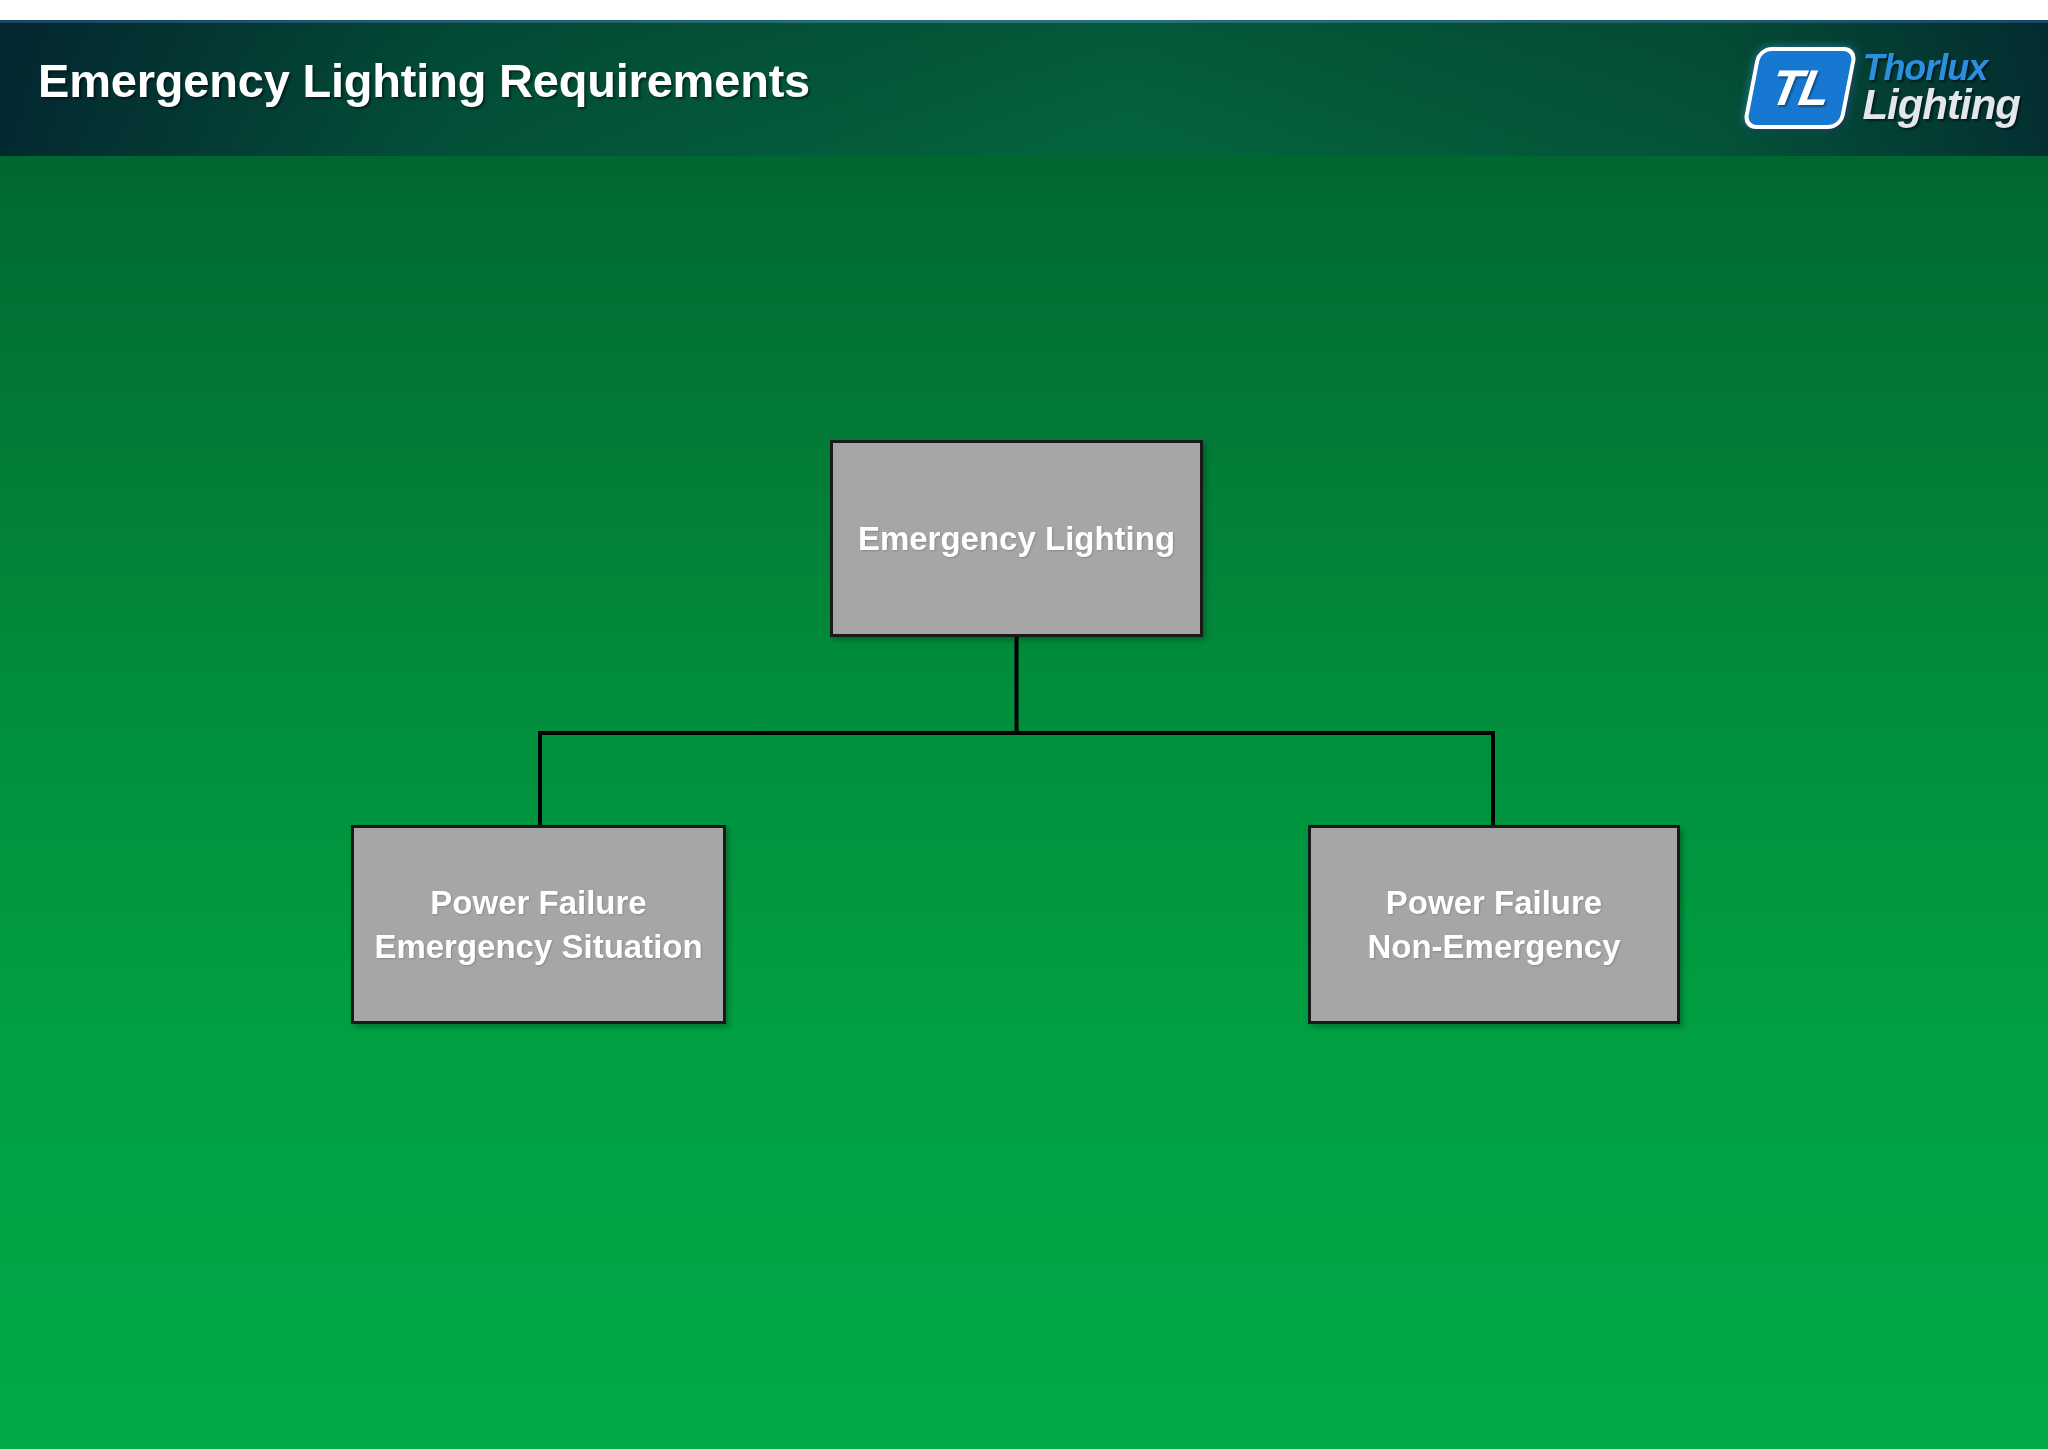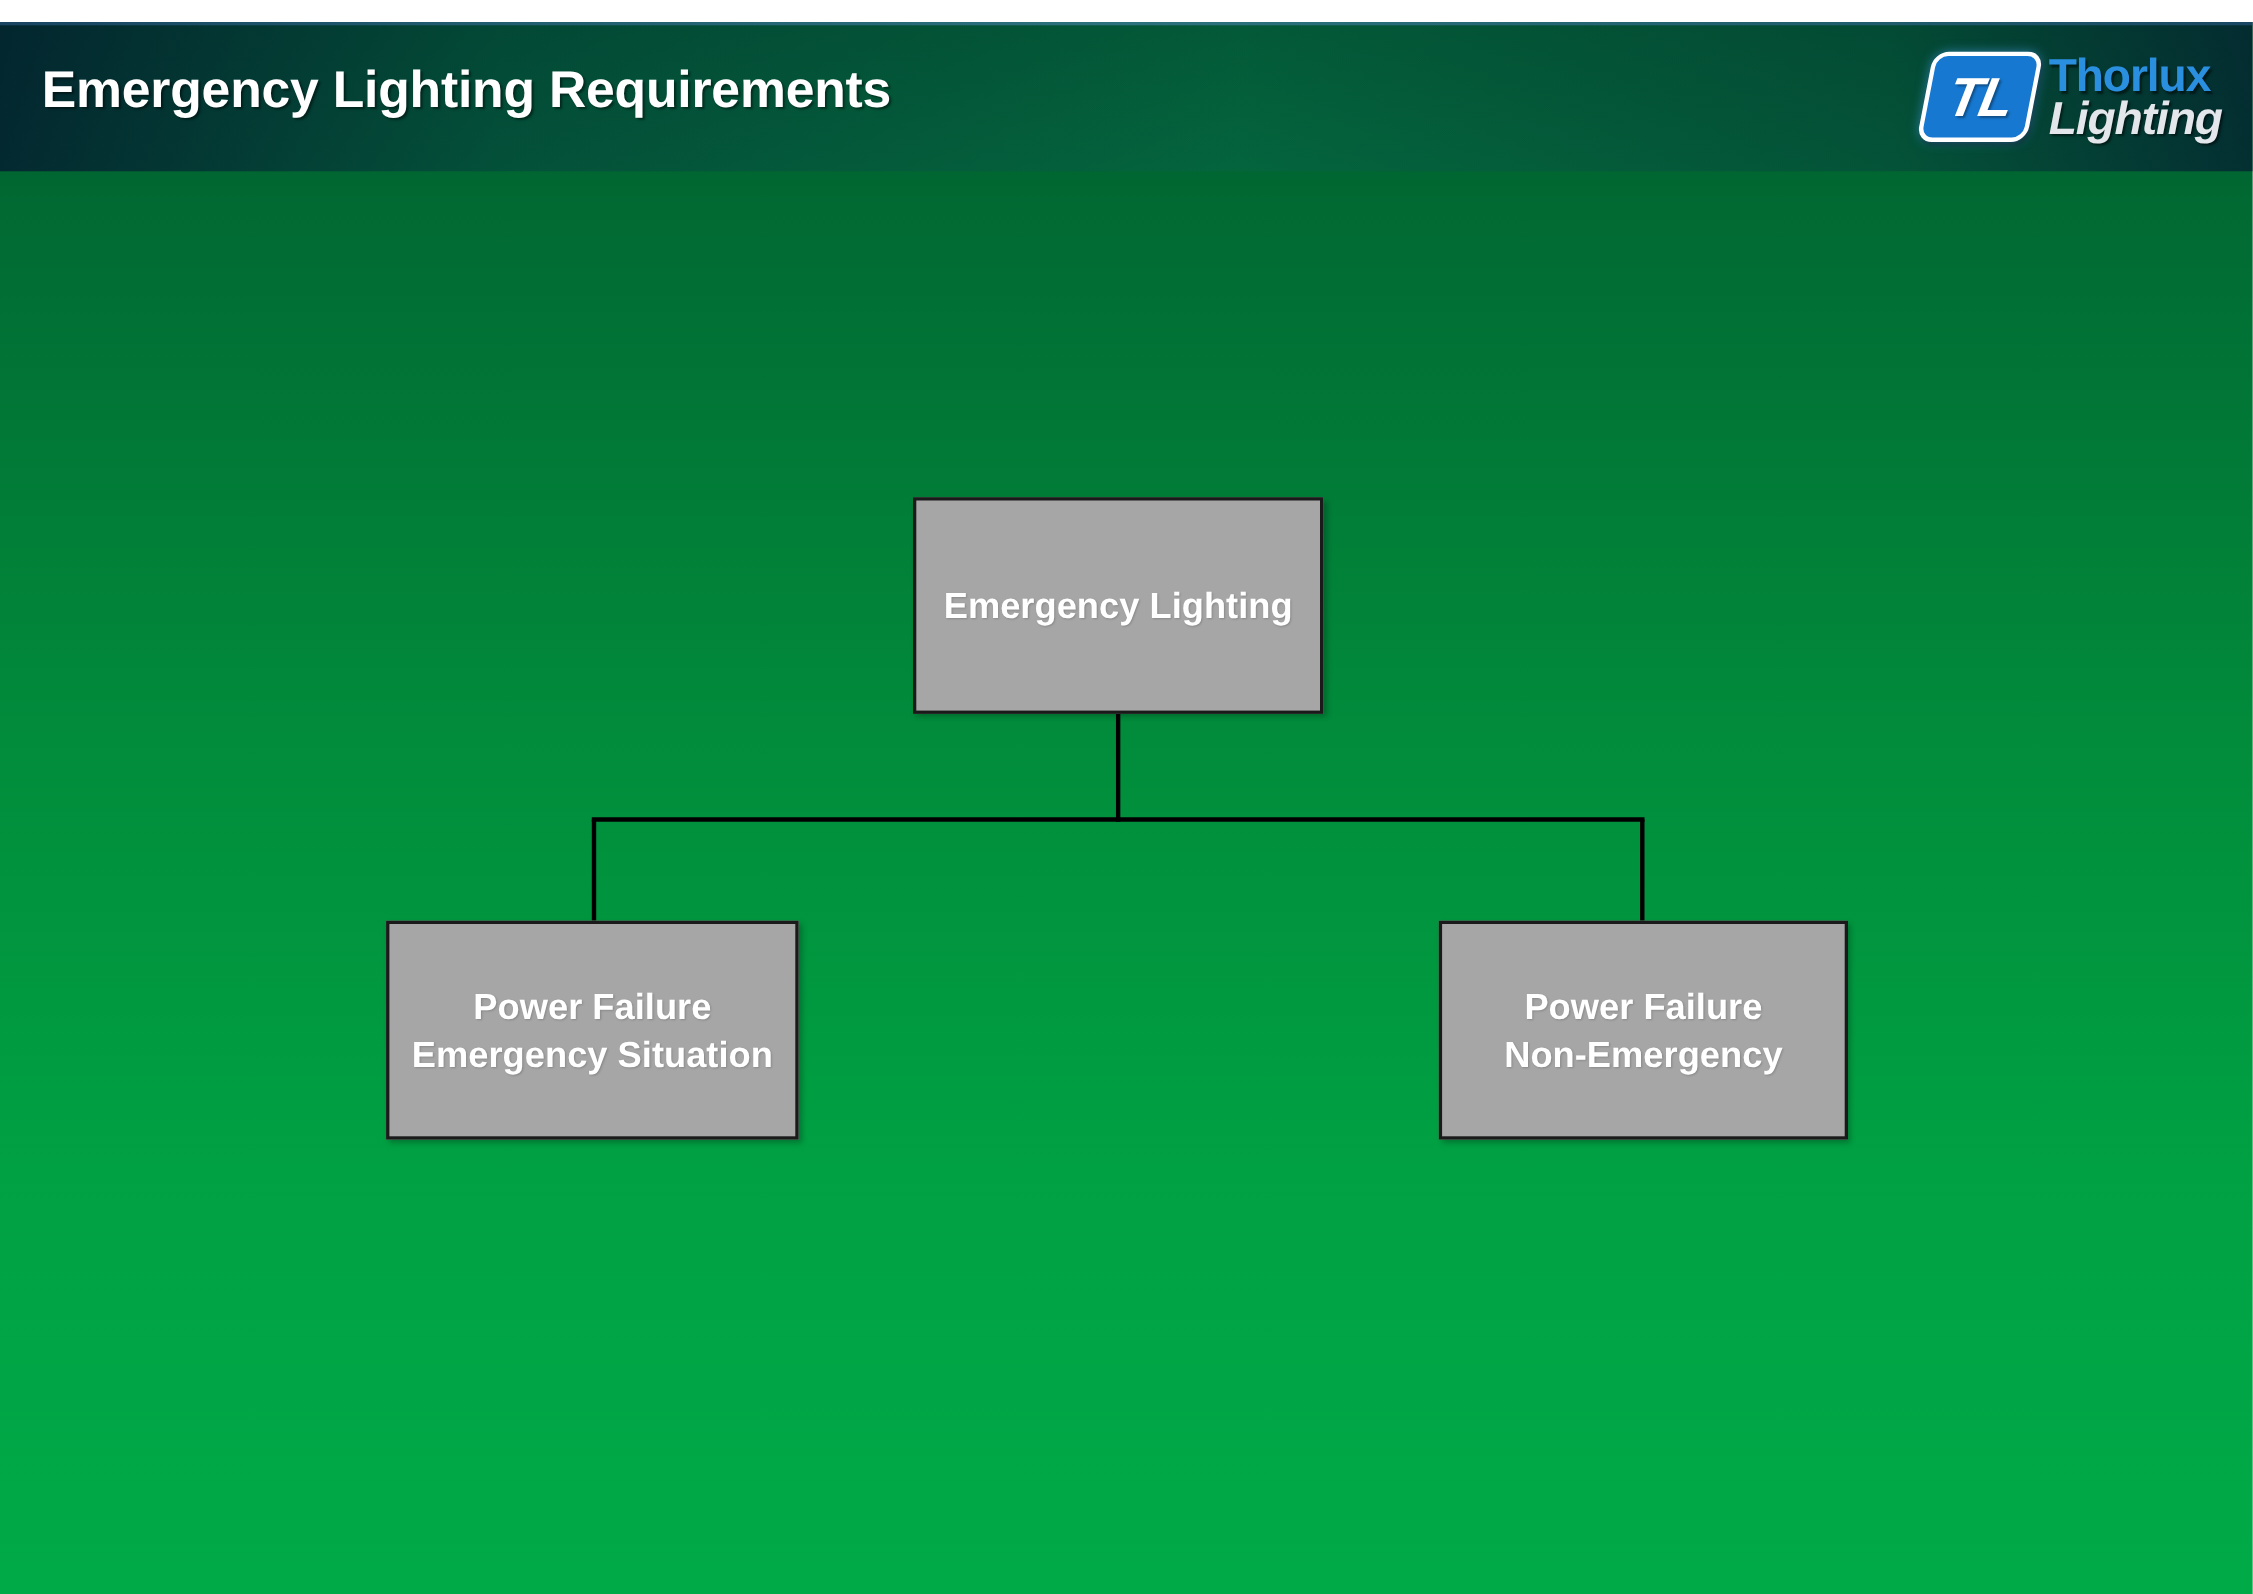--- a/index.html
+++ b/index.html
@@ -121,40 +121,41 @@
     letter-spacing: -2px;
     text-shadow: 2px 2px 2px rgba(0,0,0,0.35);
   }
   .logo-words {
     display: flex;
     flex-direction: column;
     justify-content: center;
     line-height: 0.94;
   }
   .logo-word-top {
-    font-size: 42px;
-    font-weight: bold;
+    font-size: 36px;
+    font-weight: bold;
+    font-style: italic;
     color: #2b8fe0;
     letter-spacing: -1px;
     text-shadow: 2px 2px 2px rgba(0,0,0,0.5);
   }
   .logo-word-bottom {
     font-size: 42px;
     font-weight: bold;
     font-style: italic;
     color: #e3e6ea;
     letter-spacing: -1px;
     text-shadow: 2px 2px 2px rgba(0,0,0,0.5);
   }
 
   
   .diagram {
     position: absolute;
     left: 0;
-    top: 16px;
+    top: 4px;
     width: 2048px;
     height: 1057px;
   }
   .connectors {
     position: absolute;
     left: 0;
     top: 0;
     width: 2048px;
     height: 1449px;
     pointer-events: none;

